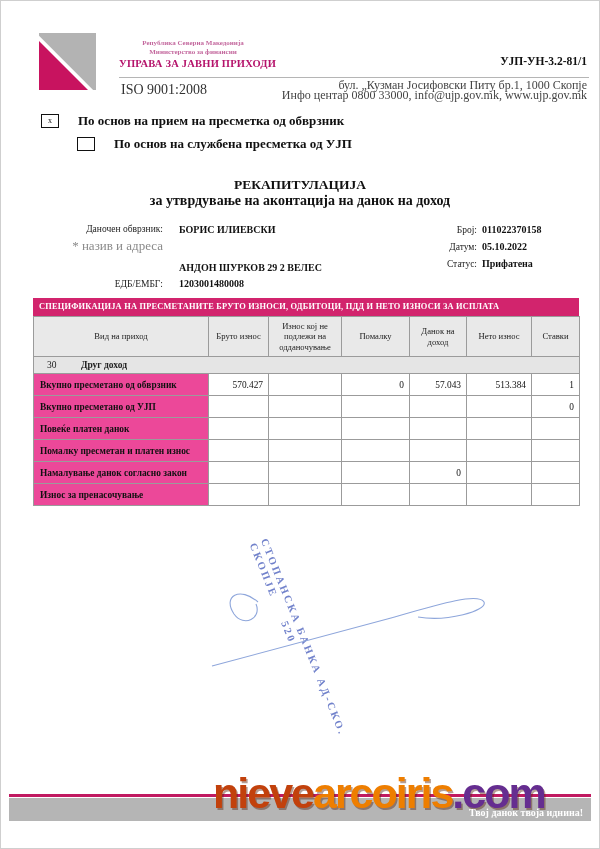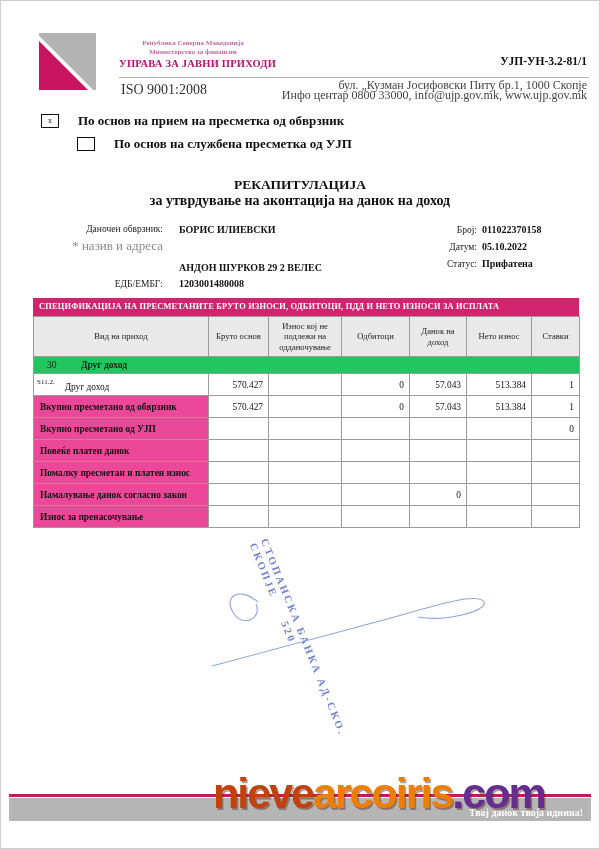--- a/index.html
+++ b/index.html
@@ -45,21 +45,21 @@
   .tablewrap { position:absolute; left:32px; top:297px; width:546px; }
   .banner { height:18px; background:#d2246d; color:#fff; font-size:8.4px; font-weight:bold;
     line-height:18px; padding-left:6px; letter-spacing:.2px; }
   table { border-collapse:collapse; table-layout:fixed; width:546px; }
   col.c0{width:175px}col.c1{width:60px}col.c2{width:73px}col.c3{width:68px}
   col.c4{width:57px}col.c5{width:65px}col.c6{width:48px}
   td, th { border:1px solid #9b9b9b; vertical-align:middle; }
   th { height:40px; background:#e9e9e9; font-size:8.6px; font-weight:normal; text-align:center;
     padding:2px; line-height:10.5px; color:#222; }
   th.bold { font-weight:normal; }
-  tr.grp td { height:17px; background:#22c55e; font-size:9.5px;margin-left:8px; }
+  tr.grp td { height:17px; background:#e5e5e5; font-size:9.5px;margin-left:8px; }
   tr.grp .gcode { margin-left:13px; }
   tr.grp .glabel { margin-left:22px; font-weight:bold; }
   tr.body td { height:22px; font-size:9.4px; }
   td.rowlab { padding-left:6px; color:#111; }
   td.rowlab.boldlab { font-weight:bold; background:#ec4899; }
   td.num { text-align:right; padding-right:5px; color:#111; }
   .supcode { font-size:7px; vertical-align:6px; margin-right:10px; margin-left:-3px; }
 
   
   .stamp { position:absolute; left:268px; top:536px; transform:rotate(68deg);
@@ -135,43 +135,34 @@
           <col class="c1">
           <col class="c2">
           <col class="c3">
           <col class="c4">
           <col class="c5">
           <col class="c6">
         </colgroup>
       <tbody>
           <tr>
         <th>Вид на приход</th>
-        <th>Бруто основ</th>
+        <th>Бруто износ</th>
         <th>Износ кој не подлежи на одданочување</th>
-        <th>Одбитоци</th>
+        <th>Помалку</th>
         <th>Данок на доход</th>
         <th>Нето износ</th>
         <th class="bold">Ставки</th>
       </tr>
       <tr class="grp">
         <td colspan="7">
           <span class="gcode">30</span>
           <span class="glabel">Друг доход</span>
         </td>
       </tr>
       <tr class="body">
-        <td class="rowlab"><span class="supcode">S11.2.</span><span>Друг доход</span></td>
-        <td class="num">570.427</td>
-        <td class="num"></td>
-        <td class="num">0</td>
-        <td class="num">57.043</td>
-        <td class="num">513.384</td>
-        <td class="num">1</td>
-      </tr>
-      <tr class="body">
         <td class="rowlab boldlab">Вкупно пресметано од обврзник</td>
         <td class="num">570.427</td>
         <td class="num"></td>
         <td class="num">0</td>
         <td class="num">57.043</td>
         <td class="num">513.384</td>
         <td class="num">1</td>
       </tr>
       <tr class="body">
         <td class="rowlab boldlab">Вкупно пресметано од УЈП</td>

